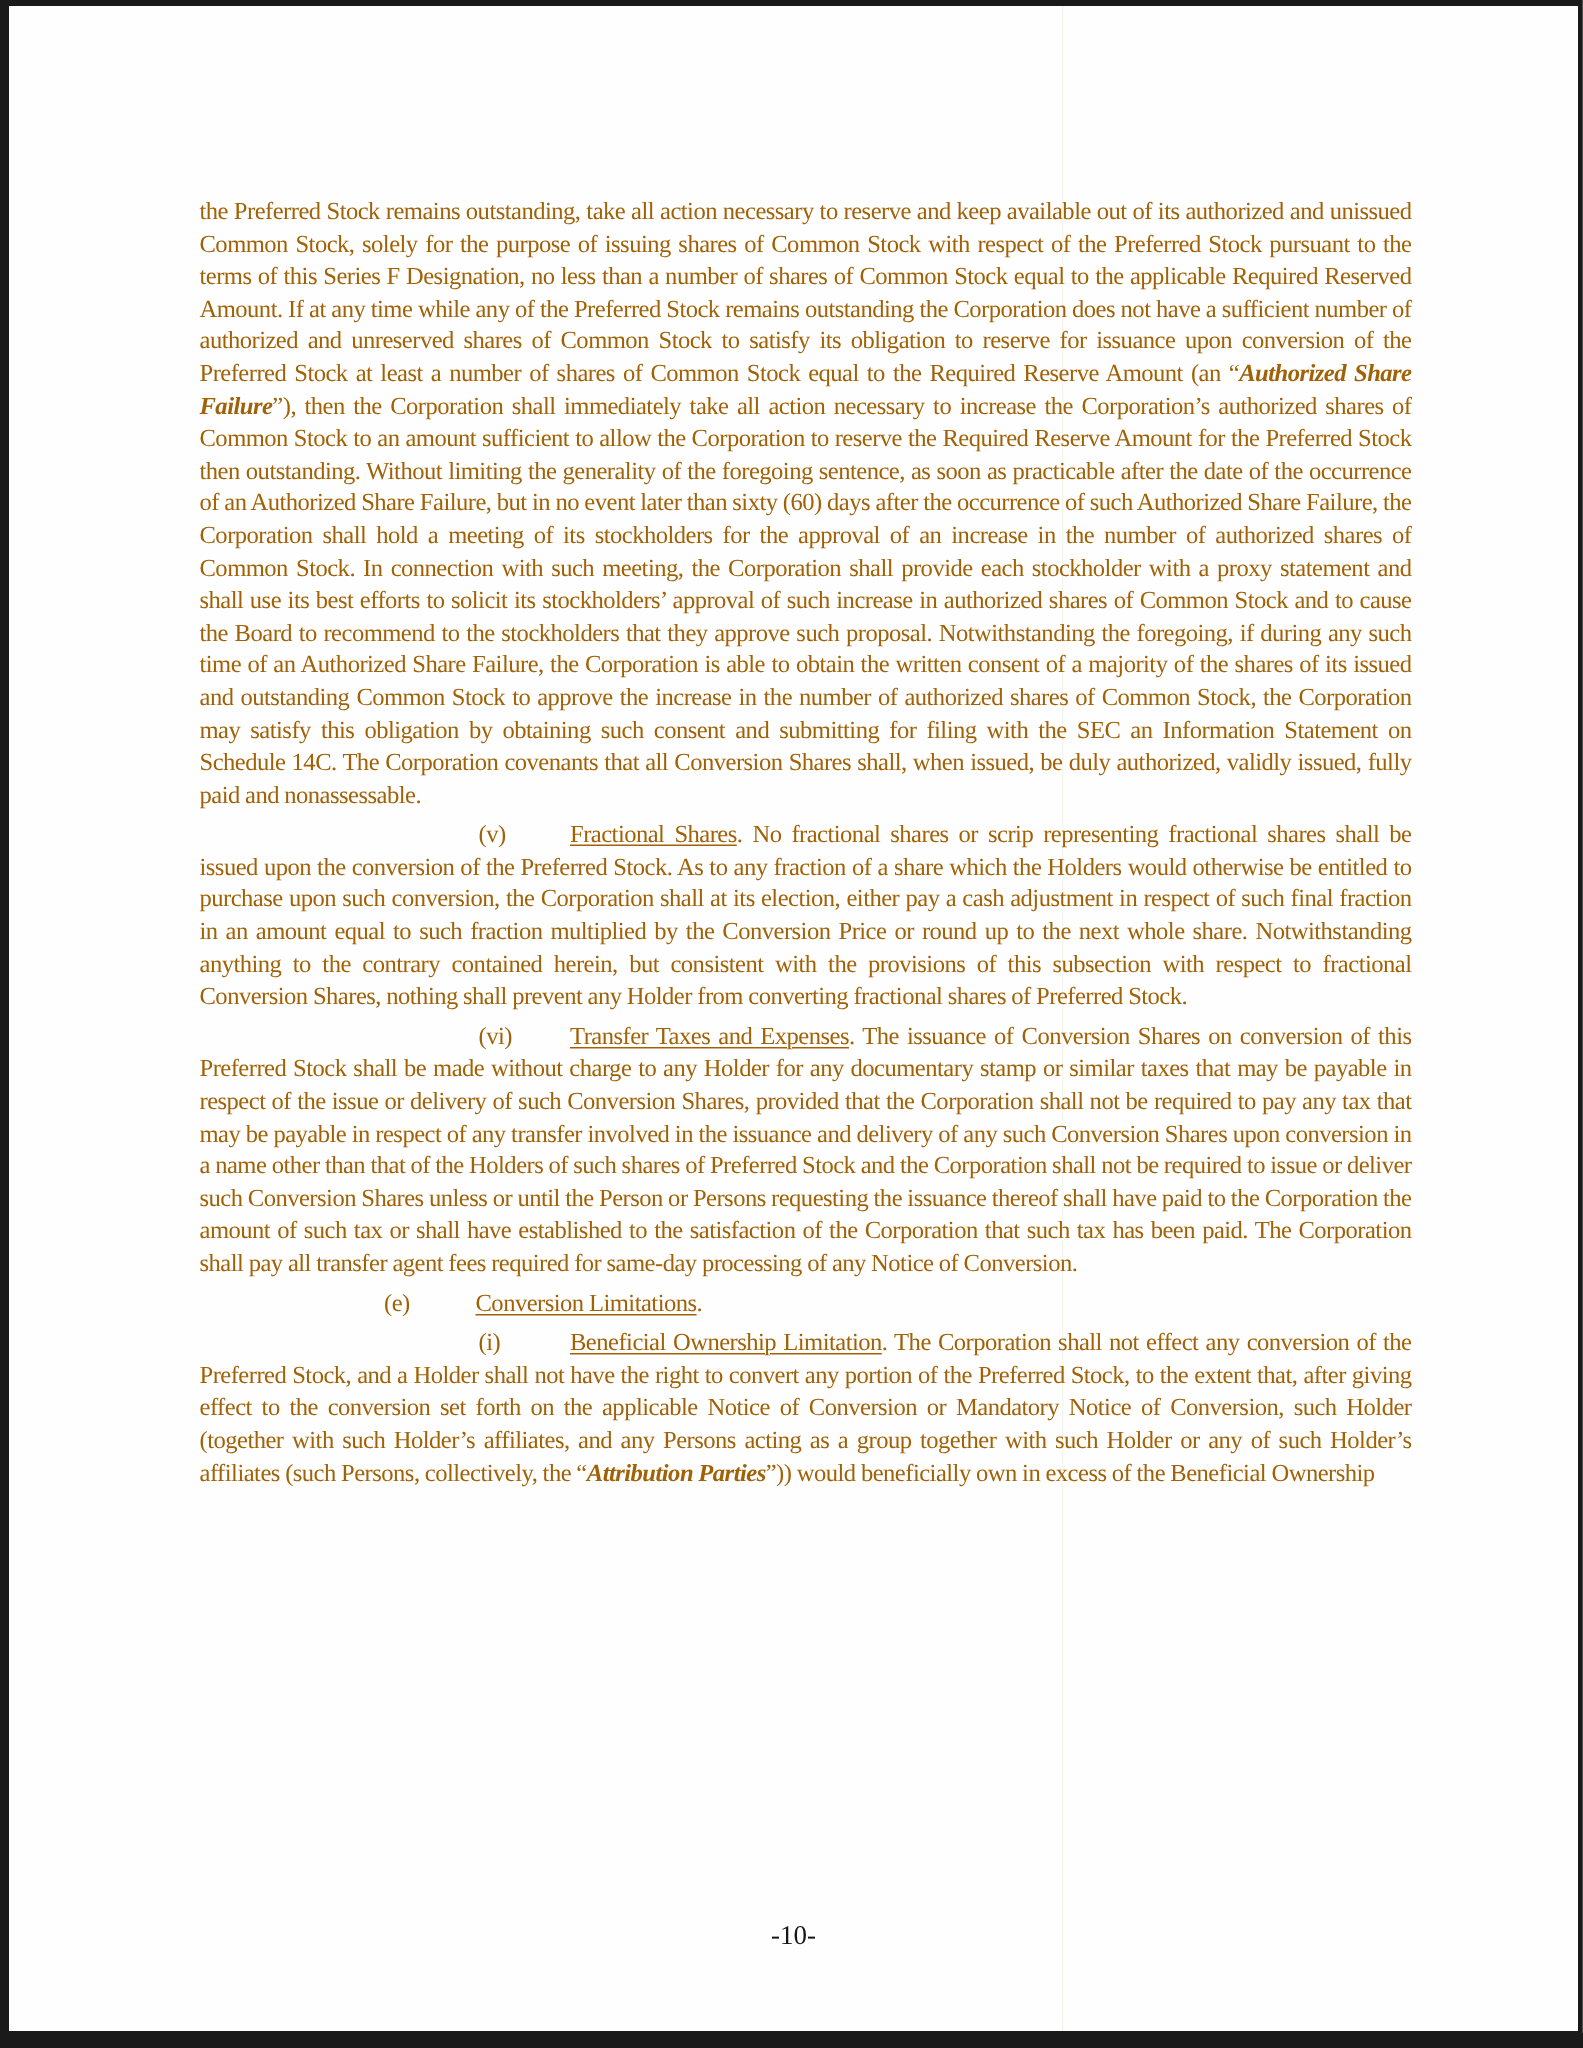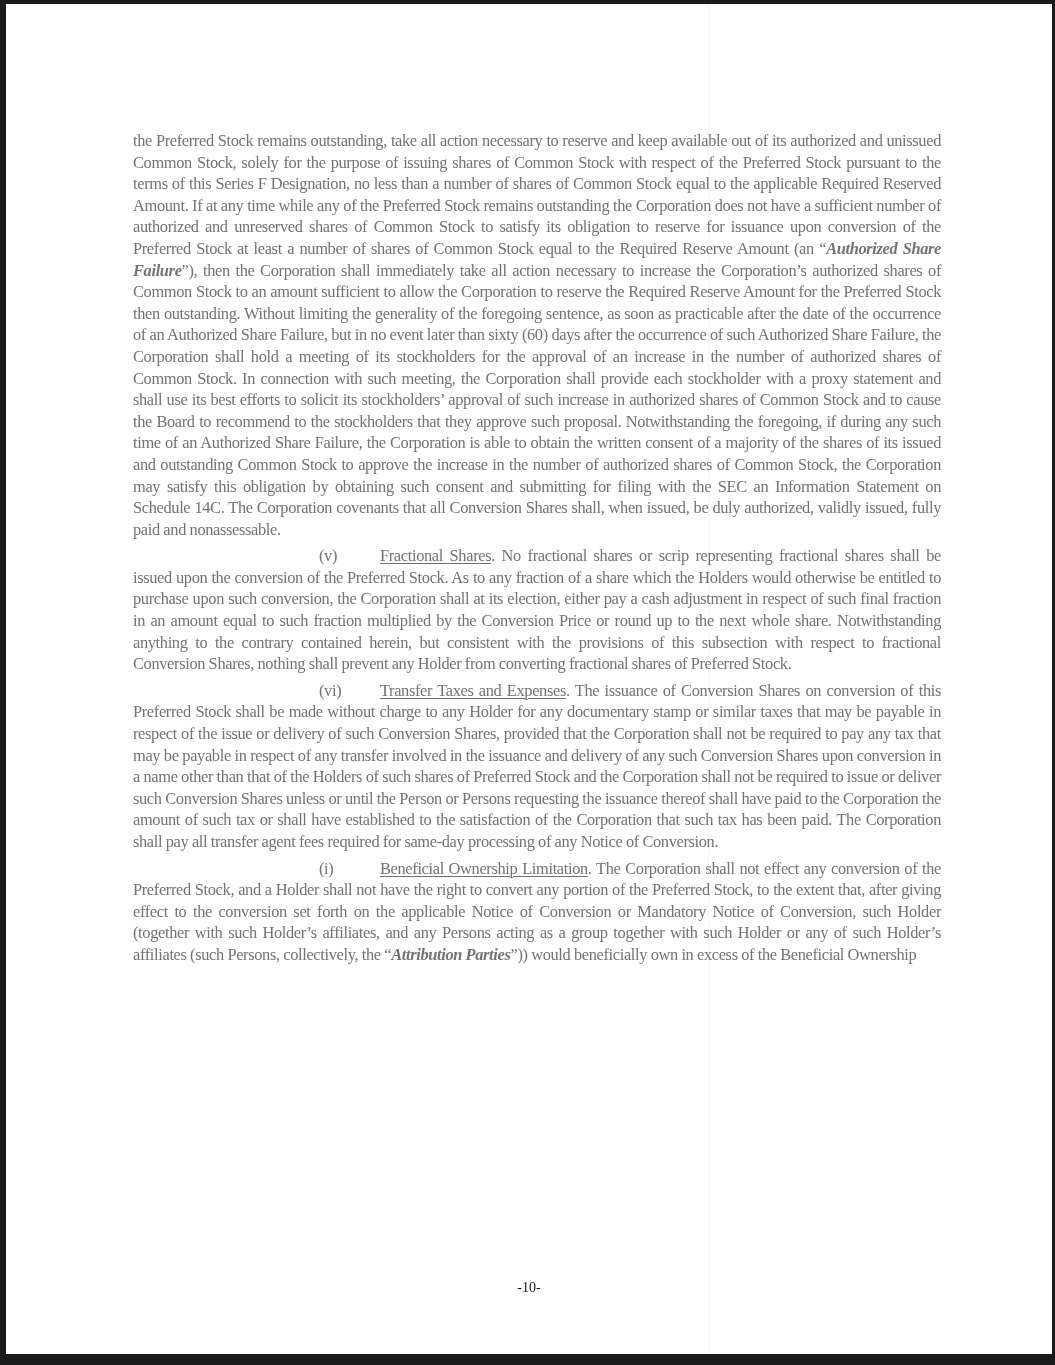--- a/index.html
+++ b/index.html
@@ -23,21 +23,21 @@
       overflow: hidden;
     }
     .content {
       position: absolute;
       left: 127px;
       top: 126px;
       width: 808px;
       font-family: "Liberation Serif", "DejaVu Serif", serif;
       font-size: 16.4px;
       line-height: 21.6px;
-      color: #737373;
+      color: #a16207;
       letter-spacing: -0.35px;
       word-spacing: -0.2px;
     }
     .para {
       margin: 0;
       text-align: justify;
       text-align-last: left;
     }
     .para + .para {
       margin-top: 5px;
@@ -56,21 +56,21 @@
     }
     .u { text-decoration: underline; text-underline-offset: 2px; text-decoration-thickness: 1px; }
     .defined { font-weight: bold; font-style: italic; }
     .footer {
       position: absolute;
       left: 0;
       width: 100%;
       top: 1276px;
       text-align: center;
       font-family: "Liberation Serif", "DejaVu Serif", serif;
-      font-size: 14px;
+      font-size: 18px;
       color: #161616;
     }
     .scan-line {
       position: absolute;
       top: 0;
       left: 702px;
       width: 1px;
       height: 100%;
       background: #f6f6f0;
     }
@@ -82,19 +82,20 @@
   <div class="scan-line"></div>
 
   <div class="content">
 
     <p class="para"><span>the Preferred Stock remains outstanding, take all action necessary to reserve and keep available out of its authorized and unissued Common Stock, solely for the purpose of issuing shares of Common Stock with respect of the Preferred Stock pursuant to the terms of this Series F Designation, no less than a number of shares of Common Stock equal to the applicable Required Reserved Amount.  If at any time while any of the Preferred Stock remains outstanding the Corporation does not have a sufficient number of authorized and unreserved shares of Common Stock to satisfy its obligation to reserve for issuance upon conversion of the Preferred Stock at least a number of shares of Common Stock equal to the Required Reserve Amount (an “</span><span class="defined">Authorized Share Failure</span><span>”), then the Corporation shall immediately take all action necessary to increase the Corporation’s authorized shares of Common Stock to an amount sufficient to allow the Corporation to reserve the Required Reserve Amount for the Preferred Stock then outstanding. Without limiting the generality of the foregoing sentence, as soon as practicable after the date of the occurrence of an Authorized Share Failure, but in no event later than sixty (60) days after the occurrence of such Authorized Share Failure, the Corporation shall hold a meeting of its stockholders for the approval of an increase in the number of authorized shares of Common Stock. In connection with such meeting, the Corporation shall provide each stockholder with a proxy statement and shall use its best efforts to solicit its stockholders’ approval of such increase in authorized shares of Common Stock and to cause the Board to recommend to the stockholders that they approve such proposal. Notwithstanding the foregoing, if during any such time of an Authorized Share Failure, the Corporation is able to obtain the written consent of a majority of the shares of its issued and outstanding Common Stock to approve the increase in the number of authorized shares of Common Stock, the Corporation may satisfy this obligation by obtaining such consent and submitting for filing with the SEC an Information Statement on Schedule 14C. The Corporation covenants that all Conversion Shares shall, when issued, be duly authorized, validly issued, fully paid and nonassessable.</span></p>
 
     <p class="para indent-sub"><span class="num">(v)</span><span class="u">Fractional Shares</span><span>. No fractional shares or scrip representing fractional shares shall be issued upon the conversion of the Preferred Stock. As to any fraction of a share which the Holders would otherwise be entitled to purchase upon such conversion, the Corporation shall at its election, either pay a cash adjustment in respect of such final fraction in an amount equal to such fraction multiplied by the Conversion Price or round up to the next whole share. Notwithstanding anything to the contrary contained herein, but consistent with the provisions of this subsection with respect to fractional Conversion Shares, nothing shall prevent any Holder from converting fractional shares of Preferred Stock.</span></p>
 
     <p class="para indent-sub"><span class="num">(vi)</span><span class="u">Transfer Taxes and Expenses</span><span>. The issuance of Conversion Shares on conversion of this Preferred Stock shall be made without charge to any Holder for any documentary stamp or similar taxes that may be payable in respect of the issue or delivery of such Conversion Shares, provided that the Corporation shall not be required to pay any tax that may be payable in respect of any transfer involved in the issuance and delivery of any such Conversion Shares upon conversion in a name other than that of the Holders of such shares of Preferred Stock and the Corporation shall not be required to issue or deliver such Conversion Shares unless or until the Person or Persons requesting the issuance thereof shall have paid to the Corporation the amount of such tax or shall have established to the satisfaction of the Corporation that such tax has been paid. The Corporation shall pay all transfer agent fees required for same-day processing of any Notice of Conversion.</span></p>
 
+    <p class="para heading-e"><span class="num">(e)</span><span class="u">Conversion Limitations</span><span>.</span></p>
 
     <p class="para indent-sub"><span class="num">(i)</span><span class="u">Beneficial Ownership Limitation</span><span>. The Corporation shall not effect any conversion of the Preferred Stock, and a Holder shall not have the right to convert any portion of the Preferred Stock, to the extent that, after giving effect to the conversion set forth on the applicable Notice of Conversion or Mandatory Notice of Conversion, such Holder (together with such Holder’s affiliates, and any Persons acting as a group together with such Holder or any of such Holder’s affiliates (such Persons, collectively, the “</span><span class="defined">Attribution Parties</span><span>”)) would beneficially own in excess of the Beneficial Ownership</span></p>
 
   </div>
 
   <div class="footer">-10-</div>
 </div>
 
 </body></html>

